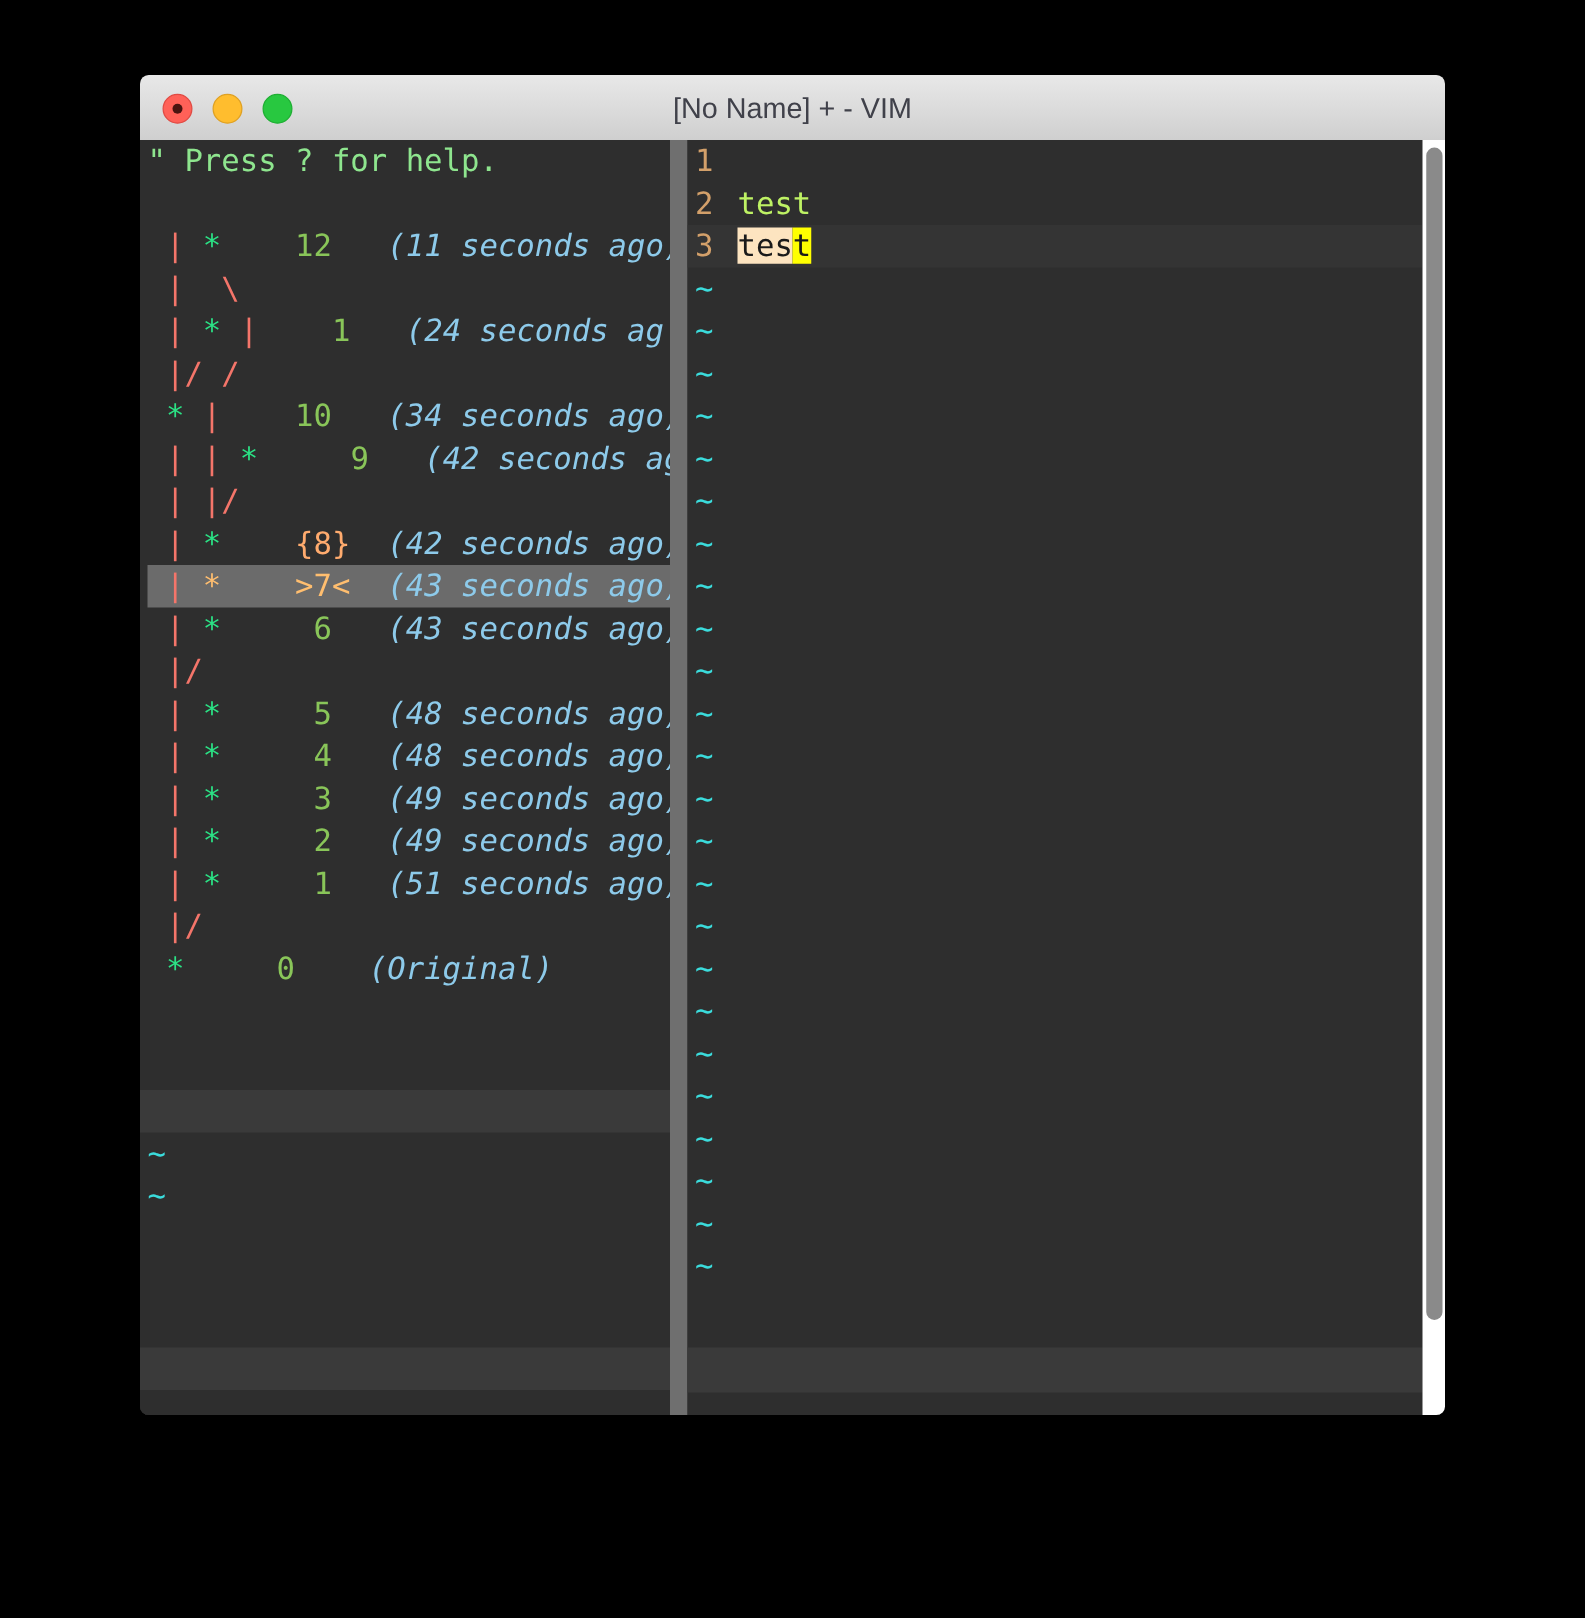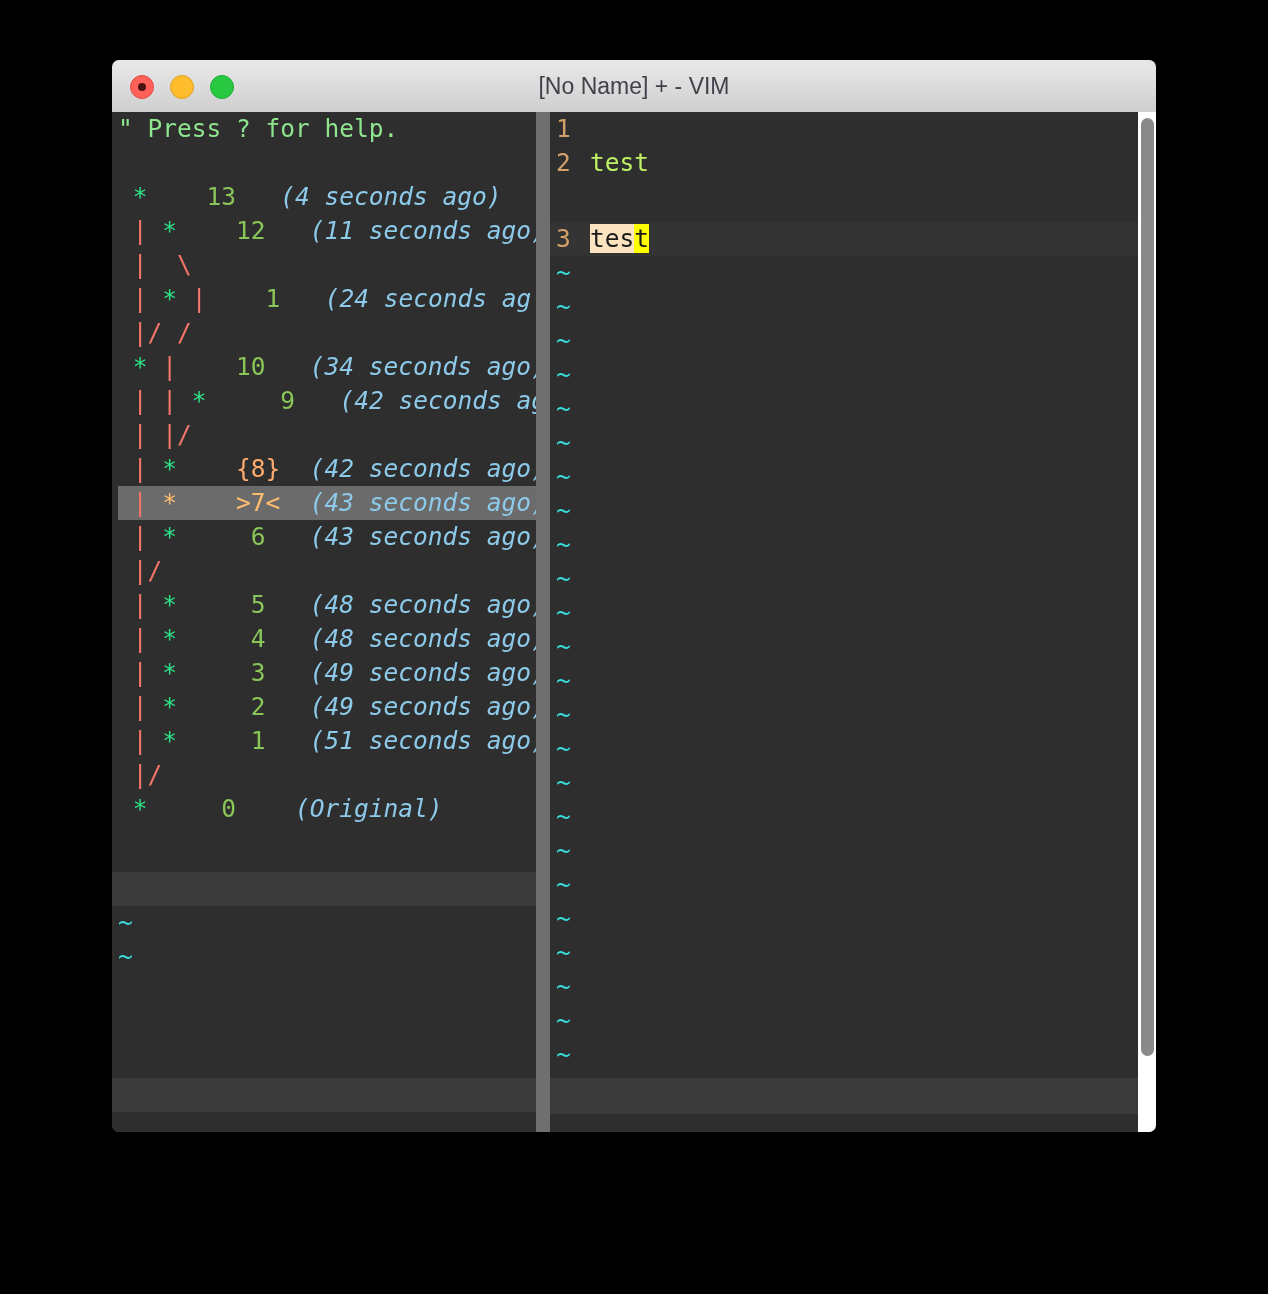--- a/index.html
+++ b/index.html
@@ -156,21 +156,21 @@
 
   
   #editor {
     position: absolute;
     left: 0; top: 0;
     width: 588px;
     height: 966px;
     overflow: hidden;
   }
   .ed-row { height: 34px; line-height: 34px; font-size: 24.5px; white-space: pre; position: relative; }
-  .ed-row.cursorline { background: #343434; margin-top: 42px; }
+  .ed-row.cursorline { background: #343434; }
   .linenr {
     display: inline-block;
     width: 34px;
     text-align: left;
     color: #d3a06a;
     padding-left: 6px;
     box-sizing: content-box;
   }
   .ed-text { color: #bef264; }
   .ed-text.diffhl {
@@ -227,21 +227,20 @@
   </div>
 
   <div id="vim">
 
     <div id="left-col">
 
       <div id="undotree">
         <div class="ut-row"><span class="c-help">" Press ? for help.</span></div>
         <div class="ut-row"><span></span></div>
         <div id="ut-rows">
-            <div class="ut-row"><span> </span><span class="c-node">*</span><span> </span><span class="c-seq">   13 </span><span class="c-time">  (4 seconds ago)</span></div>
             <div class="ut-row"><span> </span><span class="c-branch">|</span><span> </span><span class="c-node">*</span><span> </span><span class="c-seq">   12 </span><span class="c-time">  (11 seconds ago)</span></div>
             <div class="ut-row"><span> </span><span class="c-branch">|</span><span> </span><span> </span><span class="c-branch">\</span></div>
             <div class="ut-row"><span> </span><span class="c-branch">|</span><span> </span><span class="c-node">*</span><span> </span><span class="c-branch">|</span><span> </span><span class="c-seq">   1 </span><span class="c-time">  (24 seconds ag</span></div>
             <div class="ut-row"><span> </span><span class="c-branch">|</span><span class="c-branch">/</span><span> </span><span class="c-branch">/</span></div>
             <div class="ut-row"><span> </span><span class="c-node">*</span><span> </span><span class="c-branch">|</span><span> </span><span class="c-seq">   10 </span><span class="c-time">  (34 seconds ago)</span></div>
             <div class="ut-row"><span> </span><span class="c-branch">|</span><span> </span><span class="c-branch">|</span><span> </span><span class="c-node">*</span><span> </span><span class="c-seq">    9 </span><span class="c-time">  (42 seconds ago</span></div>
             <div class="ut-row"><span> </span><span class="c-branch">|</span><span> </span><span class="c-branch">|</span><span class="c-branch">/</span></div>
             <div class="ut-row"><span> </span><span class="c-branch">|</span><span> </span><span class="c-node">*</span><span> </span><span class="c-saved">   {8} </span><span class="c-time"> (42 seconds ago)</span></div>
             <div class="ut-row cursorline"><span> </span><span class="c-branch">|</span><span> </span><span class="c-next">*</span><span> </span><span class="c-next">   &gt;7&lt; </span><span class="c-time"> (43 seconds ago)</span></div>
             <div class="ut-row"><span> </span><span class="c-branch">|</span><span> </span><span class="c-node">*</span><span> </span><span class="c-seq">    6  </span><span class="c-time"> (43 seconds ago)</span></div>

